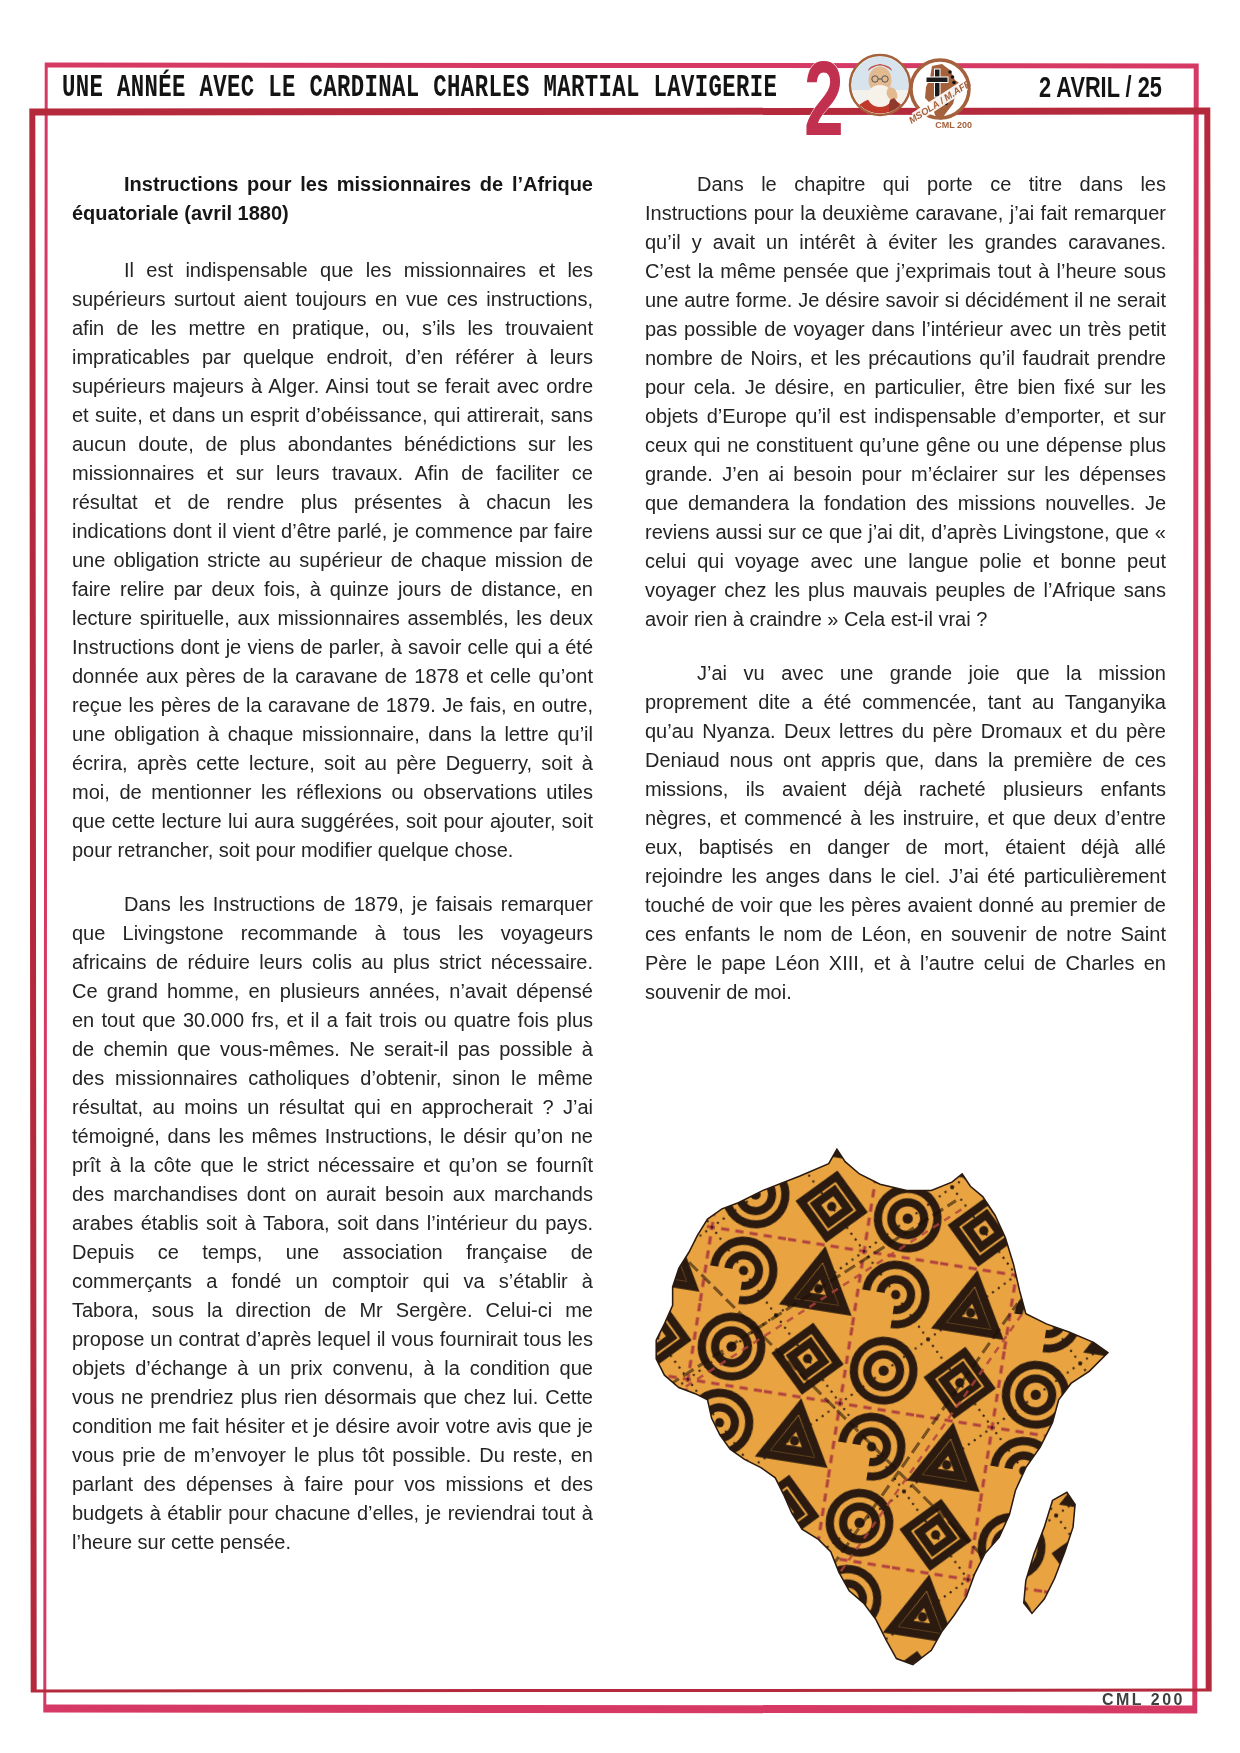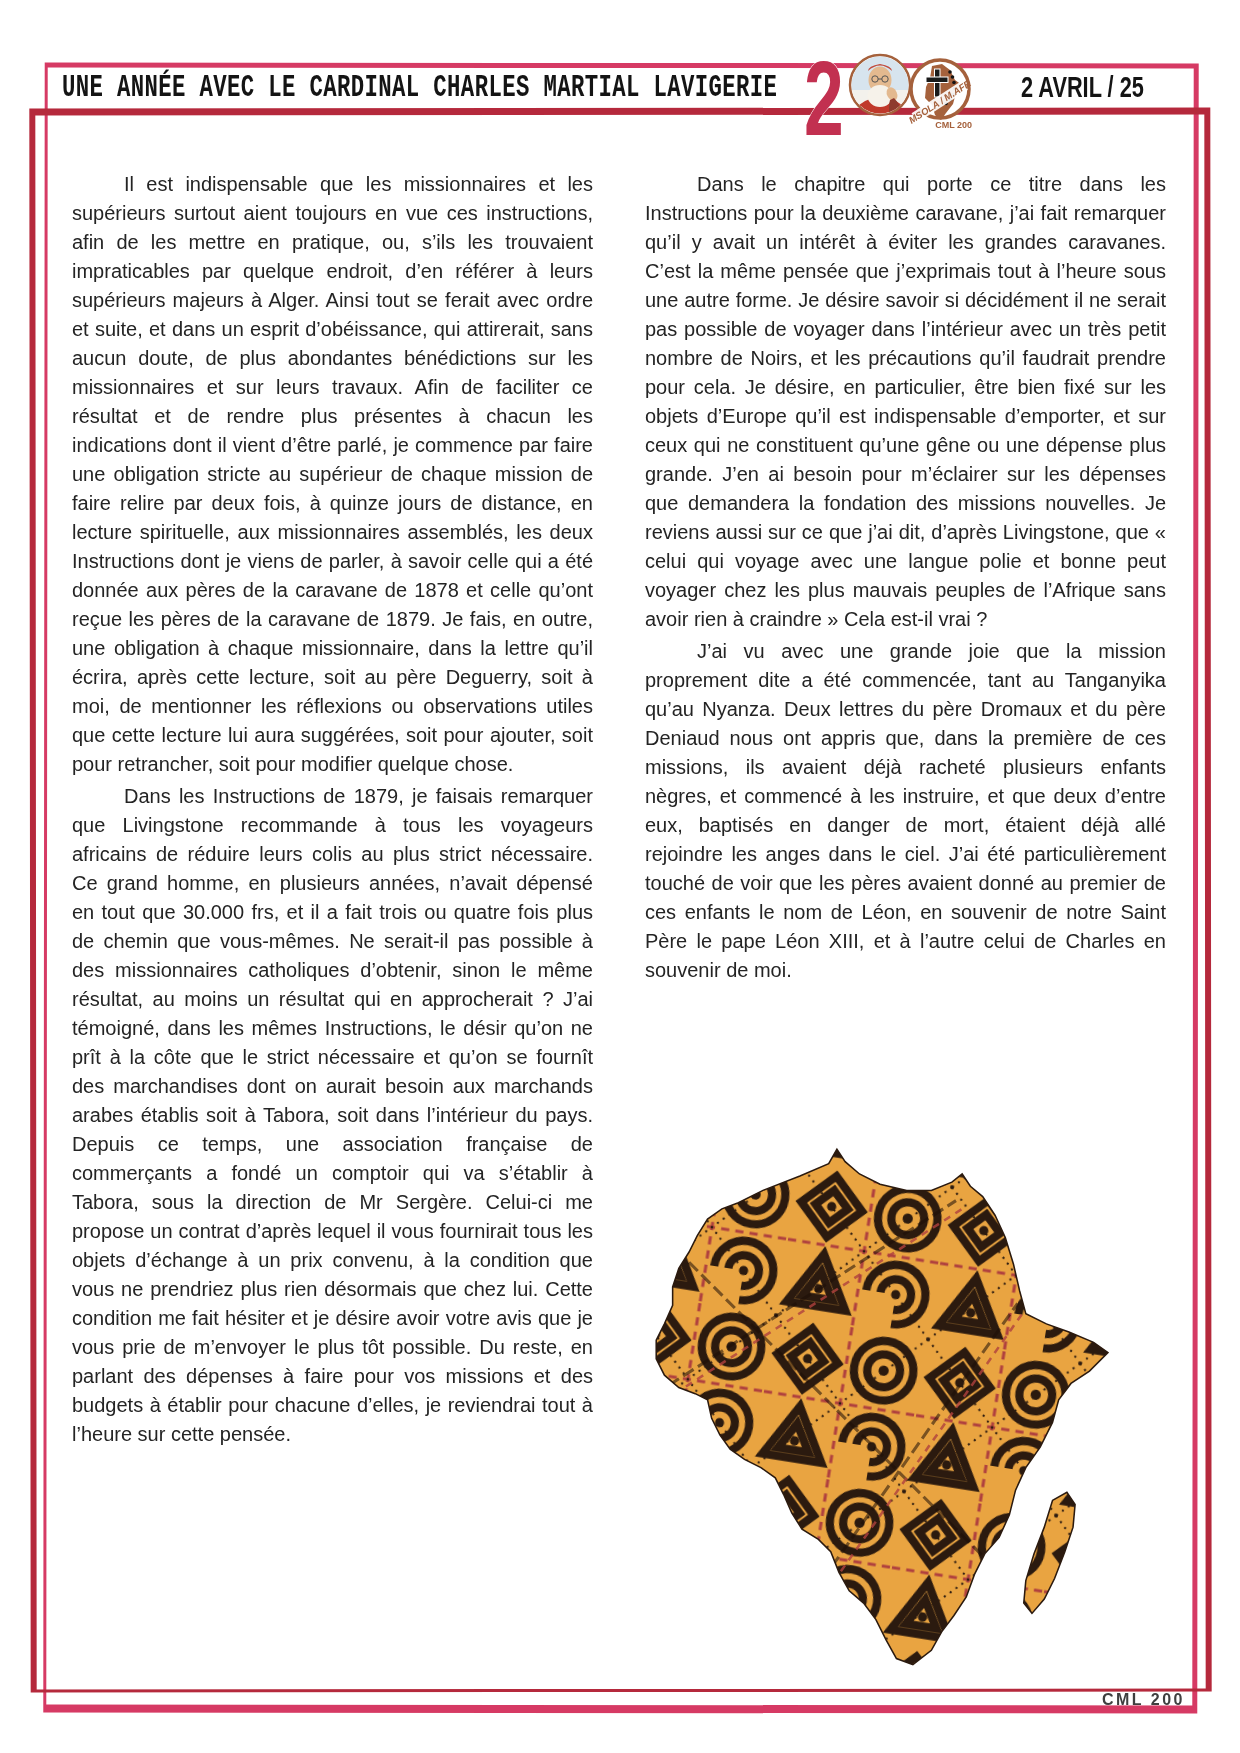--- a/index.html
+++ b/index.html
@@ -23,33 +23,33 @@
   }
   
   .header-title{
     position:absolute;left:62px;top:64px;height:46px;display:flex;align-items:center;z-index:4;font-family:Liberation Mono, monospace;
   }
   .header-title span{
     display:inline-block;white-space:nowrap;transform:scaleX(.72);transform-origin:left center;
     font-size:31px;font-weight:bold;letter-spacing:.5px;color:#141414;
   }
   .header-date{
-    position:absolute;left:980px;top:64px;width:200px;height:46px;display:flex;align-items:center;justify-content:flex-start;z-index:4;
+    position:absolute;left:980px;top:64px;width:200px;height:46px;display:flex;align-items:center;justify-content:center;z-index:4;
   }
   .header-date span{
     display:inline-block;white-space:nowrap;transform:scaleX(.75);transform-origin:right center;
     font-size:29px;font-weight:bold;color:#141414;
   }
   .logo{position:absolute;left:798px;top:36px;width:190px;height:106px;z-index:5;}
   
   .col{position:absolute;top:170px;width:521px;font-size:20px;line-height:29px;text-align:justify;hyphens:auto;-webkit-hyphens:auto;}
   .col-left{left:72px;}
   .col-right{left:645px;}
   .col p{margin:0;text-indent:52px;}
-  .col p + p{margin-top:3px;}
+  .col p + p{margin-top:25px;}
   .heading{font-weight:bold;color:#161616;margin:0 0 28px 0 !important;text-indent:58px;}
   
   .africa{position:absolute;left:648px;top:1136px;width:462px;height:540px;z-index:2;}
   
   .footer-label{
     position:absolute;left:1020px;top:1691px;width:165px;text-align:right;z-index:6;
     font-size:16px;font-weight:bold;letter-spacing:2.5px;color:#3F3F3F;
   }
 </style>
 </head>
@@ -111,20 +111,21 @@
       <g transform="rotate(-33 142 66)">
         <rect x="112" y="60" width="60" height="11" fill="#ffffff" opacity="0.92"></rect>
         <text x="142" y="69" text-anchor="middle" font-size="9.5" font-weight="bold" font-style="italic" fill="#A5613C">MSOLA / M.AFR</text>
       </g>
     </g>
     <text x="174" y="92" text-anchor="end" font-size="9" font-weight="bold" fill="#A5613C">CML 200</text>
   </svg>
 </div>
 
 <div class="col col-left">
+  <p class="heading">Instructions pour les missionnaires de l’Afrique équatoriale (avril 1880)</p>
   <p>Il est indispensable que les missionnaires et les supérieurs surtout aient toujours en vue ces instructions, afin de les mettre en pratique, ou, s’ils les trouvaient impraticables par quelque endroit, d’en référer à leurs supérieurs majeurs à Alger. Ainsi tout se ferait avec ordre et suite, et dans un esprit d’obéissance, qui attirerait, sans aucun doute, de plus abondantes bénédictions sur les missionnaires et sur leurs travaux.  Afin de faciliter ce résultat et de rendre plus présentes à chacun les indications dont il vient d’être parlé, je commence par faire une obligation stricte au supérieur de chaque mission de faire relire par deux fois, à quinze jours de distance, en lecture spirituelle, aux missionnaires assemblés, les deux Instructions dont je viens de parler, à savoir celle qui a été donnée aux pères de la caravane de 1878 et celle qu’ont reçue les pères de la caravane de 1879. Je fais, en outre, une obligation à chaque missionnaire, dans la lettre qu’il écrira, après cette lecture, soit au père Deguerry, soit à moi, de mentionner les réflexions ou observations utiles que cette lecture lui aura suggérées, soit pour ajouter, soit pour retrancher, soit pour modifier quelque chose.</p>
   <p>Dans les Instructions de 1879, je faisais remarquer que Livingstone recommande à tous les voyageurs africains de réduire leurs colis au plus strict nécessaire. Ce grand homme, en plusieurs années, n’avait dépensé en tout que 30.000 frs, et il a fait trois ou quatre fois plus de chemin que vous-mêmes. Ne serait-il pas possible à des missionnaires catholiques d’obtenir, sinon le même résultat, au moins un résultat qui en approcherait ? J’ai témoigné, dans les mêmes Instructions, le désir qu’on ne prît à la côte que le strict nécessaire et qu’on se fournît des marchandises dont on aurait besoin aux marchands arabes établis soit à Tabora, soit dans l’intérieur du pays. Depuis ce temps, une association française de commerçants a fondé un comptoir qui va s’établir à Tabora, sous la direction de Mr Sergère. Celui-ci me propose un contrat d’après lequel il vous fournirait tous les objets d’échange à un prix convenu, à la condition que vous ne prendriez plus rien désormais que chez lui. Cette condition me fait hésiter et je désire avoir votre avis que je vous prie de m’envoyer le plus tôt possible. Du reste, en parlant des dépenses à faire pour vos missions et des budgets à établir pour chacune d’elles, je reviendrai tout à l’heure sur cette pensée.</p>
 </div>
 
 <div class="col col-right">
   <p>Dans le chapitre qui porte ce titre dans les Instructions pour la deuxième caravane, j’ai fait remarquer qu’il y avait un intérêt à éviter les grandes caravanes. C’est la même pensée que j’exprimais tout à l’heure sous une autre forme. Je désire savoir si décidément il ne serait pas possible de voyager dans l’intérieur avec un très petit nombre de Noirs, et les précautions qu’il faudrait prendre pour cela. Je désire, en particulier, être bien fixé sur les objets d’Europe qu’il est indispensable d’emporter, et sur ceux qui ne constituent qu’une gêne ou une dépense plus grande. J’en ai besoin pour m’éclairer sur les dépenses que demandera la fondation des missions nouvelles. Je reviens aussi sur ce que j’ai dit, d’après Livingstone, que « celui qui voyage avec une langue polie et bonne peut voyager chez les plus mauvais peuples de l’Afrique sans avoir rien à craindre » Cela est-il vrai ?</p>
   <p>J’ai vu avec une grande joie que la mission proprement dite a été commencée, tant au Tanganyika qu’au Nyanza. Deux lettres du père Dromaux et du père Deniaud nous ont appris que, dans la première de ces missions, ils avaient déjà racheté plusieurs enfants nègres, et commencé à les instruire, et que deux d’entre eux, baptisés en danger de mort, étaient déjà allé rejoindre les anges dans le ciel. J’ai été particulièrement touché de voir que les pères avaient donné au premier de ces enfants le nom de Léon, en souvenir de notre Saint Père le pape Léon XIII, et à l’autre celui de Charles en souvenir de moi.</p>
 </div>
 
 <div class="africa">

